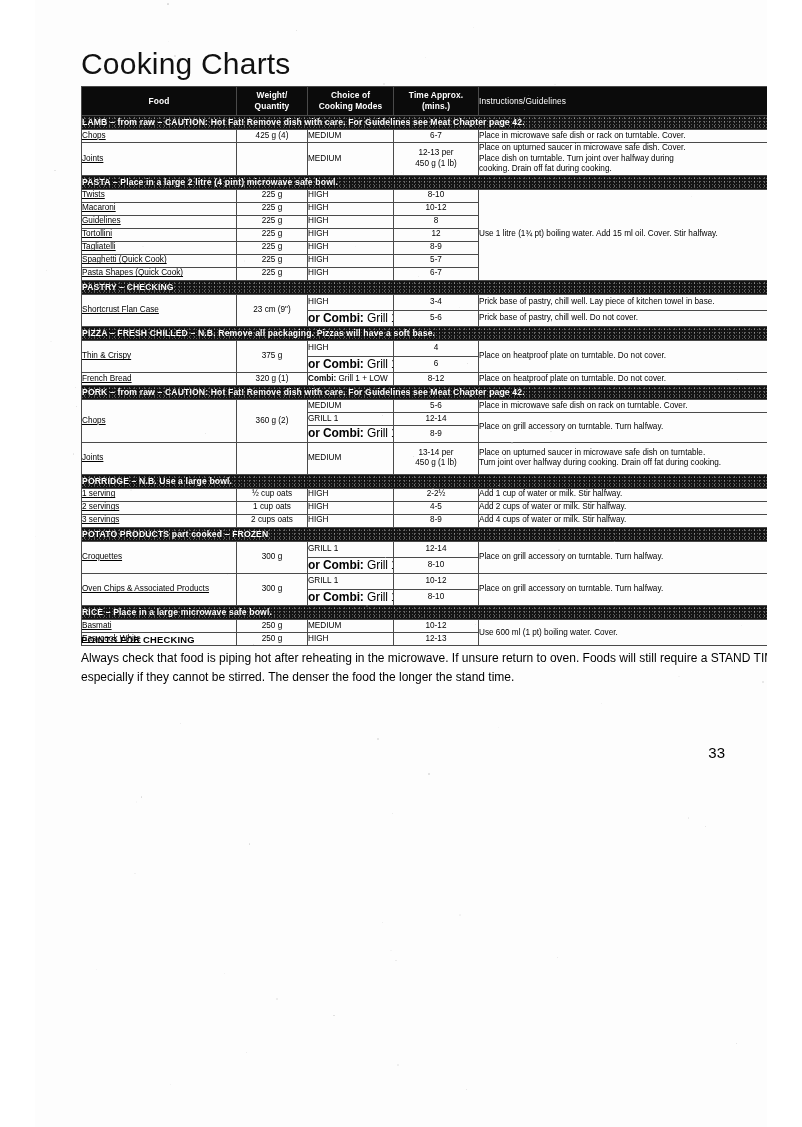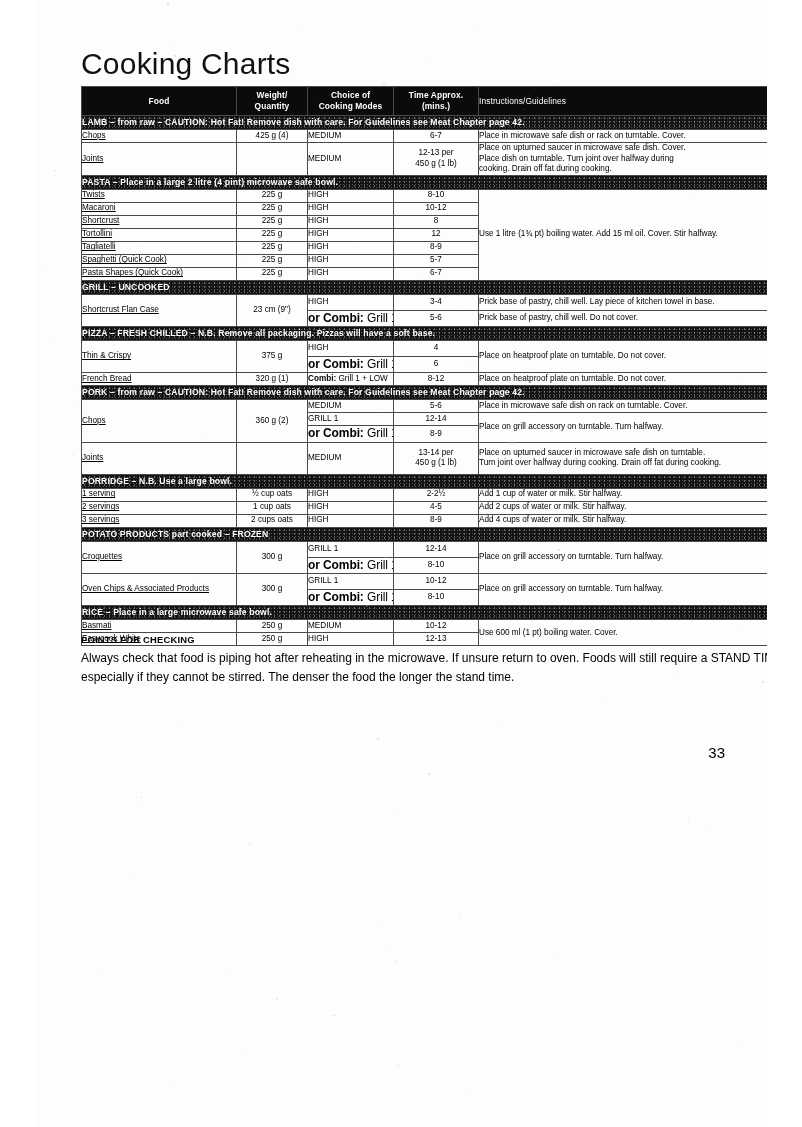--- a/index.html
+++ b/index.html
@@ -224,21 +224,21 @@
             <span class="instr-line">Use 1 litre (1¾ pt) boiling water. Add 15 ml oil. Cover. Stir halfway.</span>
           </td>
         </tr>
         <tr style="height: 13px;">
           <td class="c-food" rowspan="null">Macaroni</td>
           <td class="c-weight">225 g</td>
           <td class="c-mode">HIGH</td>
           <td class="c-time">10-12</td>
         </tr>
         <tr style="height: 13px;">
-          <td class="c-food" rowspan="null">Shortcrust</td>
+          <td class="c-food" rowspan="null">Guidelines</td>
           <td class="c-weight">225 g</td>
           <td class="c-mode">HIGH</td>
           <td class="c-time">8</td>
         </tr>
         <tr style="height: 13px;">
           <td class="c-food" rowspan="null">Tortollini</td>
           <td class="c-weight">225 g</td>
           <td class="c-mode">HIGH</td>
           <td class="c-time">12</td>
         </tr>
@@ -255,21 +255,21 @@
           <td class="c-time">5-7</td>
         </tr>
         <tr style="height: 13px;">
           <td class="c-food" rowspan="null">Pasta Shapes (Quick Cook)</td>
           <td class="c-weight">225 g</td>
           <td class="c-mode">HIGH</td>
           <td class="c-time">6-7</td>
         </tr>
         <tr class="section-row">
           <td colspan="5">
-            <span class="band">GRILL – UNCOOKED</span>
+            <span class="band">PASTRY – CHECKING</span>
           </td>
         </tr>
         <tr style="height: 16px;">
           <td class="c-food" rowspan="2">Shortcrust Flan Case</td>
           <td class="c-weight" rowspan="2">23 cm (9")</td>
           <td class="c-mode">HIGH</td>
           <td class="c-time">3-4</td>
           <td class="c-instr" rowspan="1">
             <span class="instr-line">Prick base of pastry, chill well. Lay piece of kitchen towel in base.</span>
           </td>

